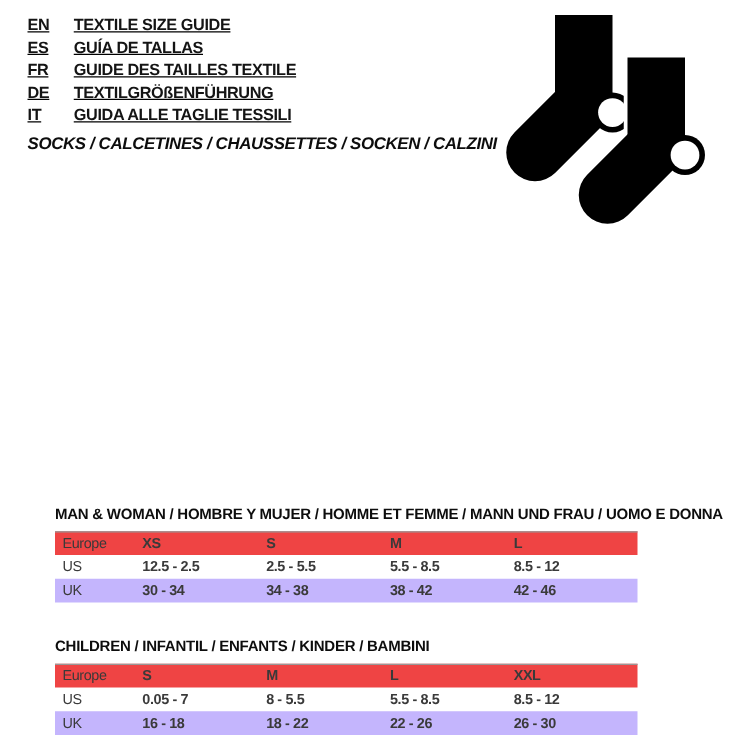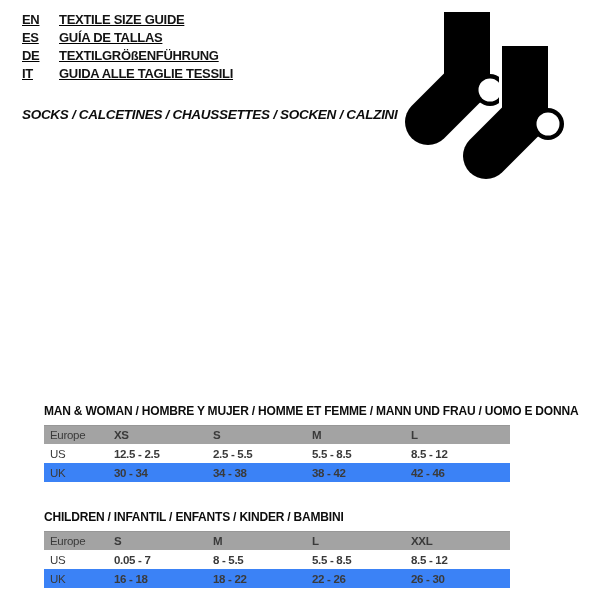--- a/index.html
+++ b/index.html
@@ -29,24 +29,24 @@
 
   
   .size-tables { position: absolute; left: 20px; top: 404px; width: 466px; margin-left: 24px; }
   .tbl-title {
     font-weight: bold; font-size: 12px; color: #0d0d0d;
     line-height: 14px; white-space: nowrap; letter-spacing: -0.2px;
   }
   .tbl { margin-top: 7px; width: 100%; }
   .row { display: flex; height: 19px; align-items: center; }
   .row.head {
-    background: #a3a3a3;
+    background: #ef4444;
     border-top: 1px solid #979797;
   }
-  .row.alt { background: #3b82f6; }
+  .row.alt { background: #c4b5fd; }
   .c0 {
     width: 15%; padding-left: 6px; text-align: left;
     font-size: 11.5px; color: #3a3a3a; white-space: nowrap;
   }
   .c {
     width: 21.25%; 
     font-size: 11.5px; color: #3a3a3a; white-space: nowrap; font-weight: bold;
   }
   .tbl-section + .tbl-section { margin-top: 28px; }
 </style>
@@ -54,20 +54,24 @@
 <body>
 
 <div class="lang-list">
   <div class="lang-row">
     <span class="lang-code">EN</span>
     <span class="lang-label">TEXTILE SIZE GUIDE</span>
   </div>
   <div class="lang-row">
     <span class="lang-code">ES</span>
     <span class="lang-label">GUÍA DE TALLAS</span>
+  </div>
+  <div class="lang-row">
+    <span class="lang-code">FR</span>
+    <span class="lang-label">GUIDE DES TAILLES TEXTILE</span>
   </div>
   <div class="lang-row">
     <span class="lang-code">DE</span>
     <span class="lang-label">TEXTILGRÖßENFÜHRUNG</span>
   </div>
   <div class="lang-row">
     <span class="lang-code">IT</span>
     <span class="lang-label">GUIDA ALLE TAGLIE TESSILI</span>
   </div>
 </div>

